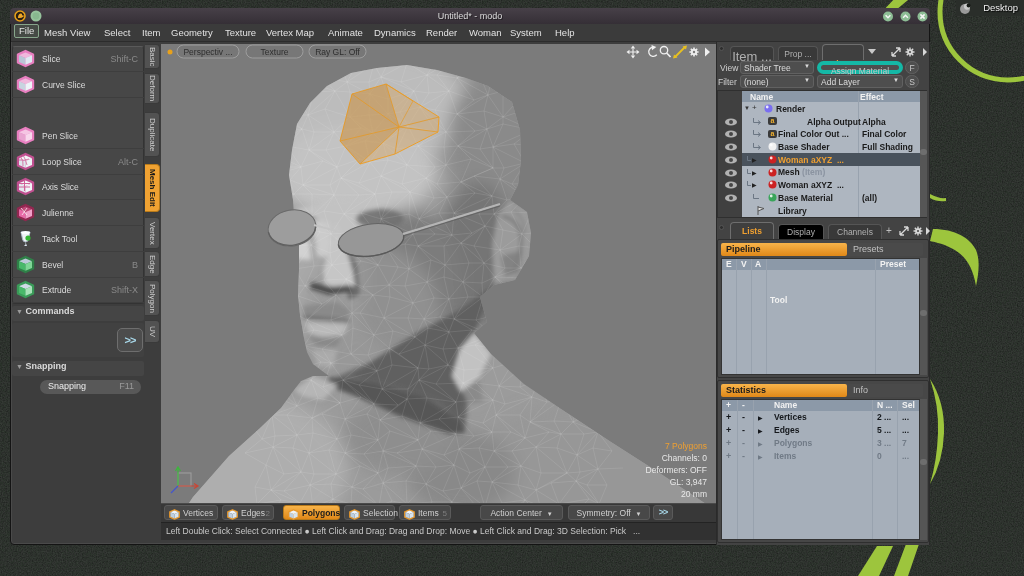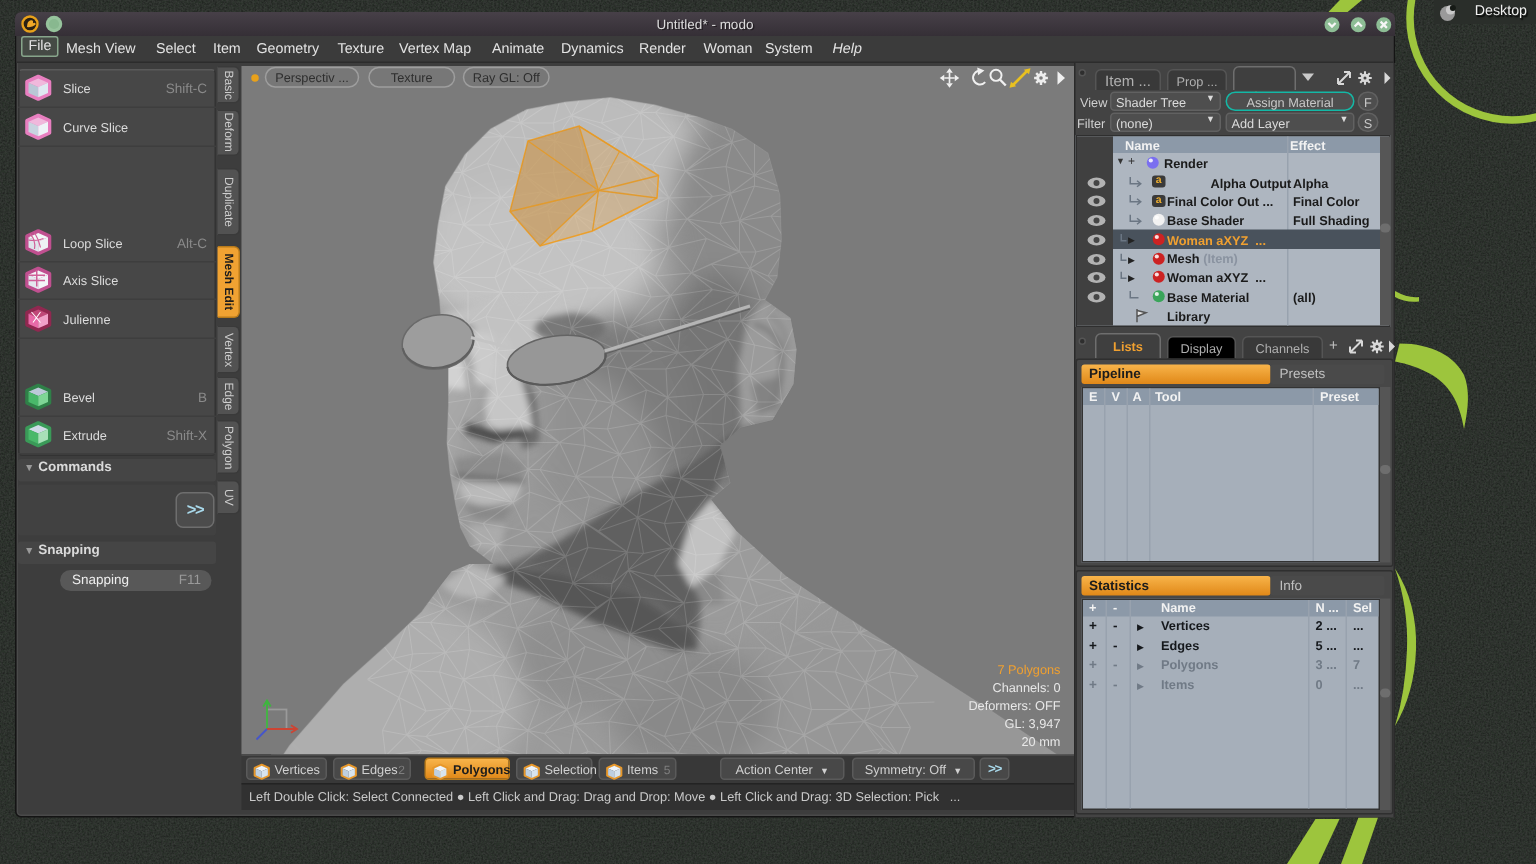--- a/index.html
+++ b/index.html
@@ -70,21 +70,21 @@
     <div class="menuitem" style="left:93px;">Select</div>
     <div class="menuitem" style="left:131px;">Item</div>
     <div class="menuitem" style="left:160px;">Geometry</div>
     <div class="menuitem" style="left:214px;">Texture</div>
     <div class="menuitem" style="left:255px;">Vertex Map</div>
     <div class="menuitem" style="left:317px;">Animate</div>
     <div class="menuitem" style="left:363px;">Dynamics</div>
     <div class="menuitem" style="left:415px;">Render</div>
     <div class="menuitem" style="left:458px;">Woman</div>
     <div class="menuitem" style="left:499px;">System</div>
-    <div class="menuitem" style="left:544px;font-style:italic;">Help</div>
+    <div class="menuitem" style="left:544px;">Help</div>
   </div>
 <div id="toolbox" class="abs z3" style="left:12px;top:46px;width:132px;height:258px;background:#474747;border:1px solid #333;border-top-color:#5a5a5a;border-radius:3px;"></div>
 <div class="abs z4" style="left:12px;top:46px;width:132px;height:258px;overflow:hidden;">
     <div class="trow" style="top:0px">
       <svg width="21" height="21" viewBox="0 0 21 21" style="position:absolute;left:3px;top:2px">
         <path d="M3,6.5 L10.5,3 L18,6.5 L18,14.5 L10.5,18 L3,14.5 Z" fill="#e87fc0" stroke="#e87fc0" stroke-width="2.4" stroke-linejoin="round"></path>
         <path d="M4,7.2 L10.5,4.4 L17,7.2 L10.5,10 Z" fill="#f0b8dc"></path>
         <path d="M4,7.2 L10.5,10 L10.5,16.8 L4,14 Z" fill="#b9c7d6"></path>
         <path d="M10.5,10 L17,7.2 L17,14 L10.5,16.8 Z" fill="#dfe9f2"></path>
       </svg>
@@ -92,20 +92,29 @@
       <div class="tsc">Shift-C</div>
     </div>
     <div class="trow" style="top:26px">
       <svg width="21" height="21" viewBox="0 0 21 21" style="position:absolute;left:3px;top:2px">
         <path d="M3,6.5 L10.5,3 L18,6.5 L18,14.5 L10.5,18 L3,14.5 Z" fill="#e87fc0" stroke="#e87fc0" stroke-width="2.4" stroke-linejoin="round"></path>
         <path d="M4,7.2 L10.5,4.4 L17,7.2 L10.5,10 Z" fill="#f0b8dc"></path>
         <path d="M4,7.2 L10.5,10 L10.5,16.8 L4,14 Z" fill="#c8d4e0"></path>
         <path d="M10.5,10 L17,7.2 L17,14 L10.5,16.8 Z" fill="#eef3f8"></path>
       </svg>
       <div class="tlab">Curve Slice</div>
+    </div>
+    <div class="trow" style="top:77px">
+      <svg width="21" height="21" viewBox="0 0 21 21" style="position:absolute;left:3px;top:2px">
+        <path d="M3,6.5 L10.5,3 L18,6.5 L18,14.5 L10.5,18 L3,14.5 Z" fill="#e87fc0" stroke="#e87fc0" stroke-width="2.4" stroke-linejoin="round"></path>
+        <path d="M4,7.2 L10.5,4.4 L17,7.2 L10.5,10 Z" fill="#f5c6e3"></path>
+        <path d="M4,7.2 L10.5,10 L10.5,16.8 L4,14 Z" fill="#e8a5d0"></path>
+        <path d="M10.5,10 L17,7.2 L17,14 L10.5,16.8 Z" fill="#f8d8ec"></path>
+      </svg>
+      <div class="tlab">Pen Slice</div>
     </div>
     <div class="trow" style="top:103px">
       <svg width="21" height="21" viewBox="0 0 21 21" style="position:absolute;left:3px;top:2px">
         <path d="M3,6.5 L10.5,3 L18,6.5 L18,14.5 L10.5,18 L3,14.5 Z" fill="#c05090" stroke="#c05090" stroke-width="2.4" stroke-linejoin="round"></path>
         <path d="M4,7.2 L10.5,4.4 L17,7.2 L10.5,10 Z" fill="#f4f6f8"></path>
         <path d="M4,7.2 L10.5,10 L10.5,16.8 L4,14 Z" fill="#dfe5ec"></path>
         <path d="M10.5,10 L17,7.2 L17,14 L10.5,16.8 Z" fill="#eef1f5"></path>
         <path d="M5,5 Q9,9 8,15 M8,4 Q11,9 12,14 M4,9 Q9,10 14,8" stroke="#d06098" stroke-width="0.8" fill="none"></path>
       </svg>
       <div class="tlab">Loop Slice</div>
@@ -123,20 +132,29 @@
     </div>
     <div class="trow" style="top:128px">
       <svg width="21" height="21" viewBox="0 0 21 21" style="position:absolute;left:3px;top:2px">
         <path d="M3,6.5 L10.5,3 L18,6.5 L18,14.5 L10.5,18 L3,14.5 Z" fill="#c05090" stroke="#c05090" stroke-width="2.4" stroke-linejoin="round"></path>
         <path d="M4,7.2 L10.5,4.4 L17,7.2 L10.5,10 Z" fill="#f4f6f8"></path>
         <path d="M4,7.2 L10.5,10 L10.5,16.8 L4,14 Z" fill="#e4e9ef"></path>
         <path d="M10.5,10 L17,7.2 L17,14 L10.5,16.8 Z" fill="#f2f5f8"></path>
         <path d="M9.5,4 L9.5,15 M4,7.5 L15,7.5 M4,11 L15,11" stroke="#d06098" stroke-width="1" fill="none"></path>
       </svg>
       <div class="tlab">Axis Slice</div>
+    </div>
+    <div class="trow" style="top:180px">
+      <svg width="19" height="19" viewBox="0 0 19 19" style="position:absolute;left:4px;top:3px">
+        <path d="M5,3 L14,3 L12.5,10 Q12,13 9.5,13 Q7,13 6.5,10 Z" fill="#eef2f6" stroke="#aab8c6" stroke-width="1"></path>
+        <ellipse cx="9.5" cy="3.5" rx="4.5" ry="1.6" fill="#fbfdff"></ellipse>
+        <path d="M9.5,13 L9.5,15.5 L8,17 L11,17 Z" fill="#d8e2ec"></path>
+        <circle cx="12" cy="9" r="2.6" fill="#35b535"></circle>
+      </svg>
+      <div class="tlab">Tack Tool</div>
     </div>
     <div class="trow" style="top:206px">
       <svg width="21" height="21" viewBox="0 0 21 21" style="position:absolute;left:3px;top:2px">
         <path d="M3,6.5 L10.5,3 L18,6.5 L18,14.5 L10.5,18 L3,14.5 Z" fill="#2f8048" stroke="#2f8048" stroke-width="2.4" stroke-linejoin="round"></path>
         <path d="M4,7.2 L10.5,4.4 L17,7.2 L10.5,10 Z" fill="#bcc9d8"></path>
         <path d="M4,7.2 L10.5,10 L10.5,16.8 L4,14 Z" fill="#49b86a"></path>
         <path d="M10.5,10 L17,7.2 L17,14 L10.5,16.8 Z" fill="#7fd696"></path>
       </svg>
       <div class="tlab">Bevel</div>
       <div class="tsc">B</div>
@@ -282,40 +300,40 @@
           <path d="M533,3.4 L533,12.6 M528.4,8 L537.6,8 M529.8,4.8 L536.2,11.2 M536.2,4.8 L529.8,11.2"></path>
         </g>
         <circle cx="533" cy="8" r="1.2" fill="#7b7b7b"></circle>
       </g>
       <path d="M544,3.5 L549,8 L544,12.5 Z" fill="#f0f0f0"></path>
     </svg>
   </div>
 <div class="abs z3" style="left:716px;top:42px;width:214px;height:503px;background:#434343;border-left:1px solid #2a2a2a;border-right:1px solid #2a2a2a;"></div>
 <div class="abs z4" style="left:716px;top:44px;width:214px;height:16px;">
     <div class="abs" style="left:3px;top:2px;width:5px;height:5px;border-radius:50%;background:#2e2e2e;border:1px solid #555;"></div>
-    <div class="abs" style="left:14px;top:2px;width:44px;height:14px;background:#393939;border:1px solid #555;border-bottom:none;border-radius:4px 4px 0 0;color:#b0b0b0;font-size:10px;text-align:center;padding-top:2px;">Item ...</div>
+    <div class="abs" style="left:14px;top:2px;width:44px;height:14px;background:#393939;border:1px solid #555;border-bottom:none;border-radius:4px 4px 0 0;color:#b0b0b0;font-size:13px;text-align:center;padding-top:2px;">Item ...</div>
     <div class="abs" style="left:62px;top:2px;width:40px;height:14px;background:#393939;border:1px solid #555;border-bottom:none;border-radius:4px 4px 0 0;color:#b0b0b0;font-size:8.5px;text-align:center;padding-top:2px;">Prop ...</div>
     <div class="abs" style="left:106px;top:0px;width:42px;height:16px;background:#3f3f3f;border:1px solid #6e6e6e;border-bottom:none;border-radius:4px 4px 0 0;color:#f0a030;font-weight:bold;font-size:8.5px;text-align:center;padding-top:14px;">Sha ...</div>
     <div class="abs" style="left:152px;top:5px;width:0;height:0;border-left:4px solid transparent;border-right:4px solid transparent;border-top:5px solid #c9c9c9;"></div>
     <svg class="abs" style="left:174px;top:2px" width="40" height="12" viewBox="0 0 40 12">
       <path d="M2,10 L10,2 M2,10 L2,6 M2,10 L6,10 M10,2 L6,2 M10,2 L10,6" stroke="#d8d8d8" stroke-width="1.3" fill="none"></path>
       <g fill="#d8d8d8">
         <circle cx="20" cy="6" r="2.8"></circle>
         <g stroke="#d8d8d8" stroke-width="1.4">
           <path d="M20,1.5 L20,10.5 M15.5,6 L24.5,6 M16.8,2.8 L23.2,9.2 M23.2,2.8 L16.8,9.2"></path>
         </g>
         <circle cx="20" cy="6" r="1" fill="#434343"></circle>
       </g>
       <path d="M33,2 L37,6 L33,10 Z" fill="#d8d8d8"></path>
     </svg>
   </div>
 <div class="abs z4" style="left:716px;top:60px;width:214px;height:30px;font-size:8.5px;">
     <div class="abs" style="left:4px;top:3px;color:#d0d0d0;">View</div>
     <div class="abs" style="left:24px;top:1px;width:74px;height:13px;background:#4e4e4e;border:1px solid #616161;border-radius:3px;color:#dcdcdc;padding:1px 3px;">Shader Tree<span style="float:right;font-size:6px;">▼</span></div>
-    <div class="abs" style="left:101px;top:1px;width:86px;height:13px;background:#4e4e4e;border:1px solid #14b8a6;border-radius:7px;color:#c8c8c8;text-align:center;padding-top:1px;">Assign Material</div>
+    <div class="abs" style="left:101px;top:1px;width:86px;height:13px;background:#4e4e4e;border:4px solid #14b8a6;border-radius:7px;color:#c8c8c8;text-align:center;padding-top:1px;">Assign Material</div>
     <div class="abs" style="left:189px;top:1px;width:14px;height:13px;background:#4e4e4e;border:1px solid #616161;border-radius:7px;color:#c8c8c8;text-align:center;padding-top:1px;">F</div>
     <div class="abs" style="left:2px;top:17px;color:#d0d0d0;">Filter</div>
     <div class="abs" style="left:24px;top:15px;width:74px;height:13px;background:#4e4e4e;border:1px solid #616161;border-radius:3px;color:#dcdcdc;padding:1px 3px;">(none)<span style="float:right;font-size:6px;">▼</span></div>
     <div class="abs" style="left:101px;top:15px;width:86px;height:13px;background:#4e4e4e;border:1px solid #616161;border-radius:3px;color:#dcdcdc;padding:1px 3px;">Add Layer<span style="float:right;font-size:6px;">▼</span></div>
     <div class="abs" style="left:189px;top:15px;width:14px;height:13px;background:#4e4e4e;border:1px solid #616161;border-radius:7px;color:#c8c8c8;text-align:center;padding-top:1px;">S</div>
   </div>
 <div class="abs z4" style="left:717px;top:90px;width:210px;height:128px;background:#aeb6c0;border:1px solid #2f2f2f;">
     <div class="abs" style="left:0;top:0;width:24px;height:126px;background:#404040;"></div>
     <div class="abs" style="left:24px;top:0;width:178px;height:11px;background:#8c99a8;color:#f2f2f2;font-size:8.5px;font-weight:bold;">
       <span style="position:absolute;left:8px;top:1px;">Name</span>
@@ -441,21 +459,21 @@
     </svg>
   </div>
 <div class="abs z4" style="left:717px;top:239px;width:212px;height:139px;background:#474747;border:1px solid #2f2f2f;border-radius:2px;">
     <div class="abs" style="left:3px;top:3px;width:126px;height:13px;background:linear-gradient(#f8b44a,#e08818);border-radius:2px;color:#1c1c1c;font-weight:bold;font-size:9px;padding:1px 0 0 5px;">Pipeline</div>
     <div class="abs" style="left:129px;top:3px;width:76px;height:13px;background:#4a4a4a;border-radius:2px;color:#c0c0c0;font-size:9px;padding:1px 0 0 6px;">Presets</div>
     <div class="abs" style="left:3px;top:18px;width:199px;height:117px;background:#a6afba;border:1px solid #333;">
       <div class="abs" style="left:0;top:0;width:197px;height:11px;background:#8c99a8;color:#f2f2f2;font-size:8.5px;font-weight:bold;">
         <span style="position:absolute;left:4px;">E</span>
         <span style="position:absolute;left:19px;">V</span>
         <span style="position:absolute;left:33px;">A</span>
-        <span style="position:absolute;left:48px;">Tool</span>
+        <span style="position:absolute;left:48px;margin-top:36px;">Tool</span>
         <span style="position:absolute;left:158px;">Preset</span>
       </div>
       <div class="abs" style="left:14px;top:0;width:1px;height:115px;background:#98a2ae;"></div>
       <div class="abs" style="left:29px;top:0;width:1px;height:115px;background:#98a2ae;"></div>
       <div class="abs" style="left:44px;top:0;width:1px;height:115px;background:#98a2ae;"></div>
       <div class="abs" style="left:153px;top:0;width:1px;height:115px;background:#98a2ae;"></div>
     </div>
     <div class="abs" style="left:202px;top:18px;width:7px;height:117px;background:#555;"></div>
     <div class="abs" style="left:202px;top:70px;width:7px;height:6px;background:#6e6e6e;border-radius:3px;"></div>
   </div>

